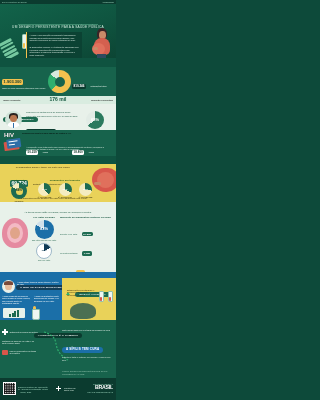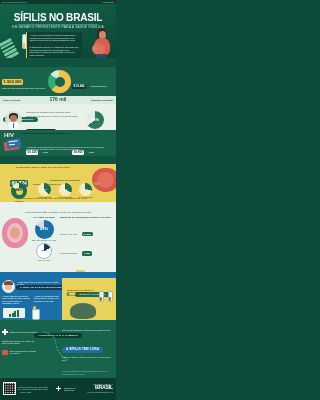--- a/index.html
+++ b/index.html
@@ -148,21 +148,20 @@
     <div class="hdr-grad"></div>
 
     <div class="bact">
       <i></i>
         <i></i>
         <i></i>
         <i></i>
         <i></i>
     </div>
 
-    <div class="title">SÍFILIS NO BRASIL</div>
     <div class="hrule"></div>
     <div class="subtitle">UM DESAFIO PERSISTENTE PARA A SAÚDE PÚBLICA</div>
 
     <div class="vtube"></div>
 
     <div class="h-card c1">A sífilis é uma infecção sexualmente transmissível causada pela bactéria Treponema pallidum, com aumento expressivo de casos notificados no país.</div>
     <div class="h-card c2">O diagnóstico precoce e o tratamento adequado com penicilina benzatina são fundamentais para interromper a cadeia de transmissão e prevenir a sífilis congênita.</div>
 
     <div class="preg">
       <div class="hair"></div>

